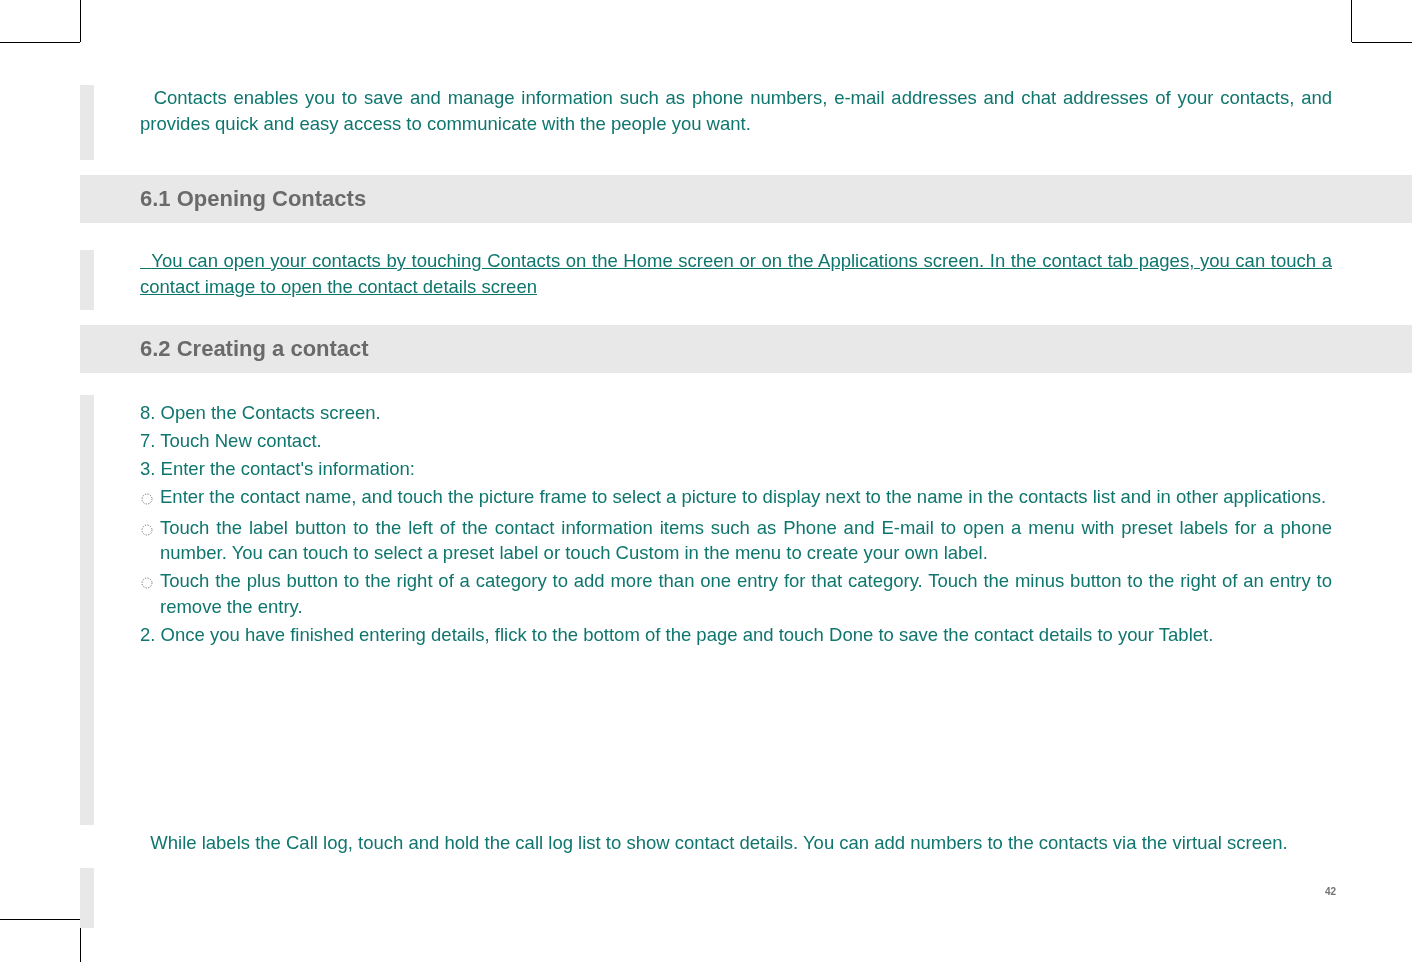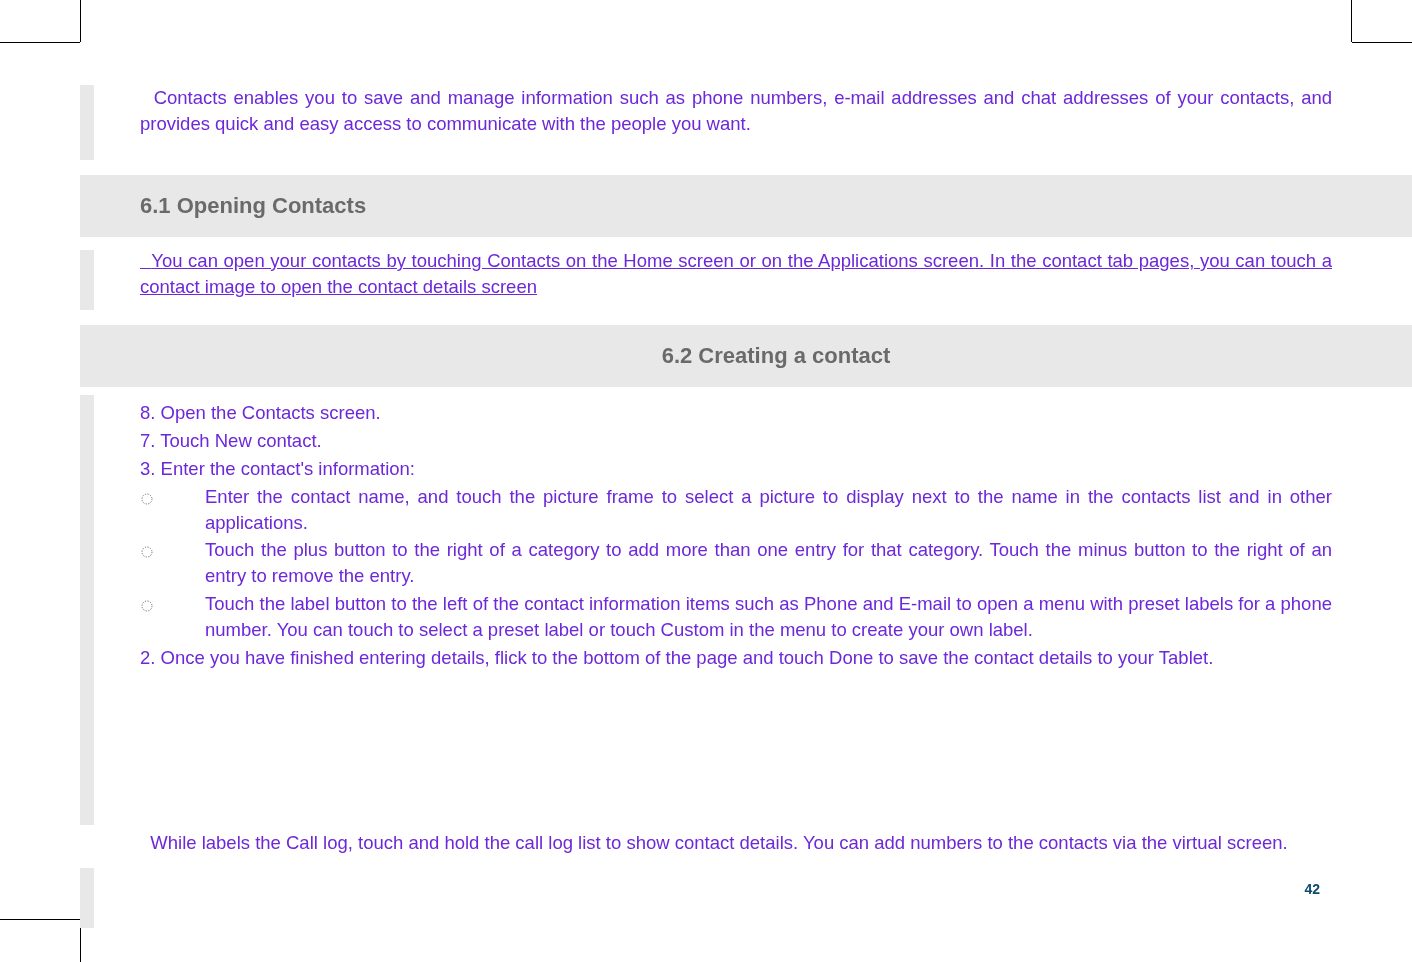--- a/index.html
+++ b/index.html
@@ -71,40 +71,40 @@
   }
   .side-bar.sb1 { top: 85px; height: 75px; }
   .side-bar.sb2 { top: 250px; height: 60px; }
   .side-bar.sb3 { top: 395px; height: 430px; }
   .side-bar.sb4 { top: 868px; height: 60px; }
   .full-bar {
     position: absolute;
     left: 80px;
     right: 0;
     background: #e8e8e9;
-    height: 62px;
+    height: 48px;
     display: flex;
     align-items: center;
   }
   .full-bar .htxt {
     margin-left: 60px;
     font-size: 22px;
     font-weight: bold;
     color: #6a6a6a;
   }
   .bar1 { top: 175px; }
-  .bar2 { top: 325px; justify-content: center; }
+  .bar2 { top: 325px; }
 
   .para {
     position: absolute;
     left: 140px;
     right: 80px;
     font-size: 18.5px;
     line-height: 1.4;
-    color: #6d28d9;
+    color: #0f766e;
     text-align: justify;
   }
   .intro-p { top: 85px; }
   .p61 { top: 248px; text-decoration: underline; }
   .list-block { top: 400px; }
   .p-callnote { top: 830px; }
 
   .list-block .item {
     margin-bottom: 2px;
   }
@@ -113,29 +113,28 @@
     align-items: flex-start;
   }
   .bullet-icon {
     flex: 0 0 auto;
     margin-right: 6px;
     margin-top: 3px;
   }
   .bullet-text {
     flex: 1;
     text-align: justify;
-    margin-left: 45px;
   }
   .page-num {
     position: absolute;
-    right: 92px;
+    right: 76px;
     bottom: 65px;
-    font-size: 14px;
+    font-size: 10px;
     font-weight: bold;
-    color: #0c4a6e;
+    color: #737373;
   }
   svg.dotted {
     width: 14px;
     height: 14px;
   }
 </style>
 </head>
 <body>
 
 <div class="crop-top-h"></div>
@@ -180,30 +179,30 @@
     <span class="bullet-text">Enter the contact name, and touch the picture frame to select a picture to display next to the name in the contacts list and in other applications.</span>
   </div>
 
 
   <div class="item bullet-line">
     <span class="bullet-icon">
       <svg class="dotted" viewBox="0 0 14 14">
           <circle cx="7" cy="7" r="5" fill="none" stroke="#6a6a6a" stroke-width="1" stroke-dasharray="1.2,1.4"></circle>
         </svg>
     </span>
-    <span class="bullet-text">Touch the plus button to the right of a category to add more than one entry for that category. Touch the minus button to the right of an entry to remove the entry.</span>
+    <span class="bullet-text">Touch the label button to the left of the contact information items such as Phone and E-mail to open a menu with preset labels for a phone number. You can touch to select a preset label or touch Custom in the menu to create your own label.</span>
   </div>
 
   <div class="item bullet-line">
     <span class="bullet-icon">
       <svg class="dotted" viewBox="0 0 14 14">
           <circle cx="7" cy="7" r="5" fill="none" stroke="#6a6a6a" stroke-width="1" stroke-dasharray="1.2,1.4"></circle>
         </svg>
     </span>
-    <span class="bullet-text">Touch the label button to the left of the contact information items such as Phone and E-mail to open a menu with preset labels for a phone number. You can touch to select a preset label or touch Custom in the menu to create your own label.</span>
+    <span class="bullet-text">Touch the plus button to the right of a category to add more than one entry for that category. Touch the minus button to the right of an entry to remove the entry.</span>
   </div>
 
   <div class="item" style="text-align:justify;">2. Once you have finished entering details, flick to the bottom of the page and touch Done to save the contact details to your Tablet.</div>
 </div>
 
 <div class="para p-callnote">
   &nbsp;&nbsp;<span>While labels the Call log, touch and hold the call log list to show contact details. You can add numbers to the contacts via the virtual screen.</span>
 </div>
 
 <div class="page-num">42</div>

